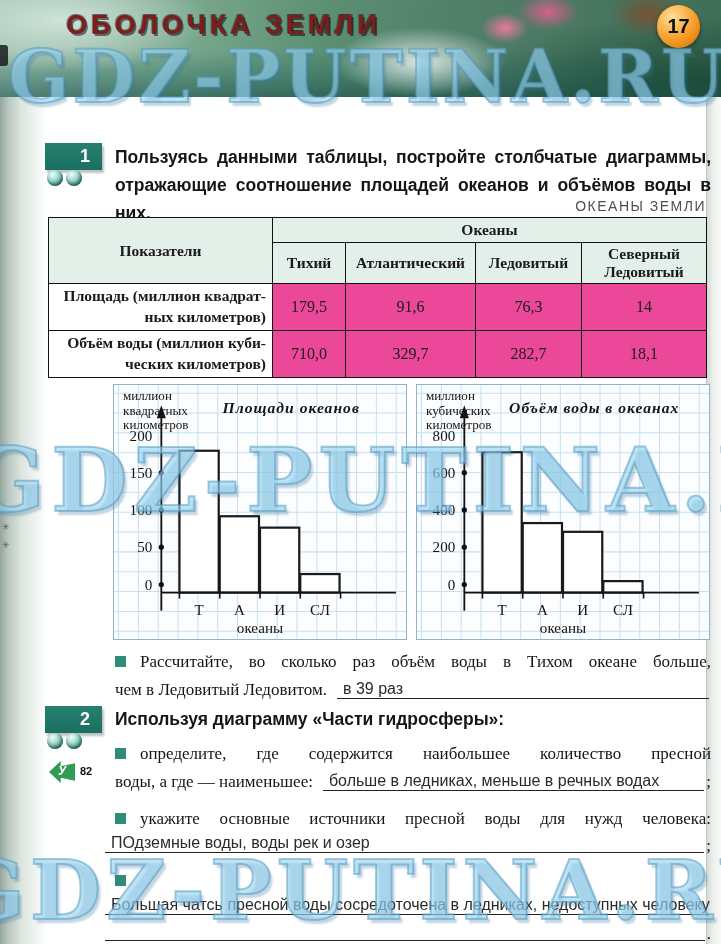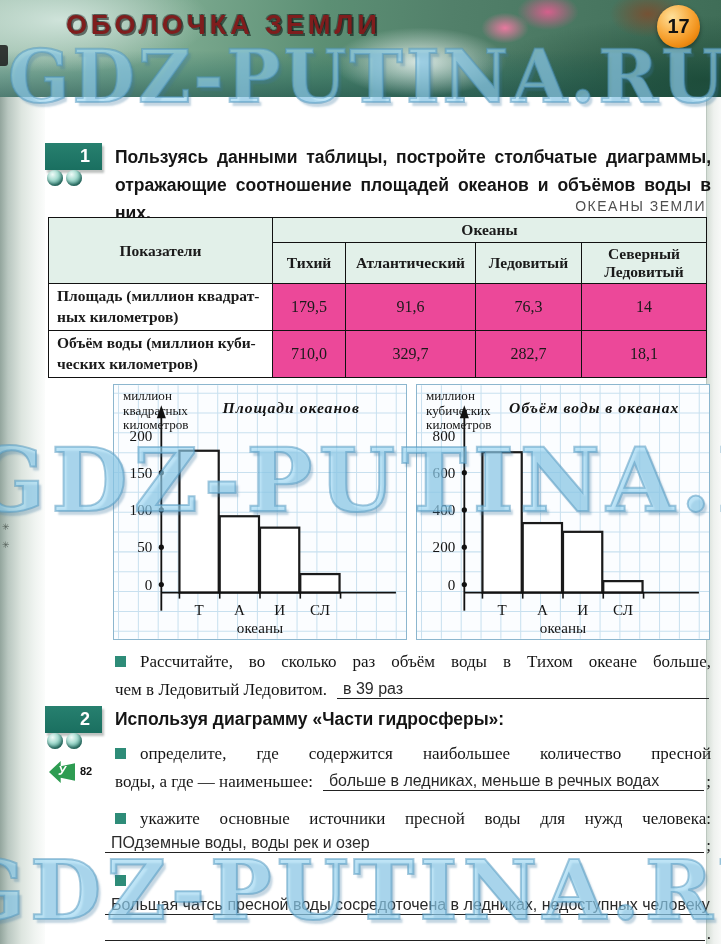--- a/index.html
+++ b/index.html
@@ -72,21 +72,21 @@
     font-size:16px;font-weight:400;color:#2a2a2a;white-space:nowrap;line-height:1;}
   .ansrow{display:flex;align-items:center;height:26px;}
   .ansrow .fillline{margin-left:-10px;}
 
   
   .tbl-title{position:absolute;left:48px;top:198px;width:658px;text-align:right;z-index:10;
     font-family:"Liberation Sans",sans-serif;font-size:14px;letter-spacing:1.5px;color:#4f4f4f;}
   table.oceans{position:absolute;left:48px;top:217px;z-index:10;border-collapse:collapse;table-layout:fixed;}
   table.oceans td,table.oceans th{border:1.4px solid #111;padding:2px 6px;}
   table.oceans .hd{background:#e2f0e9;font-weight:700;text-align:center;font-size:15.5px;}
-  table.oceans .lbl{font-weight:700;font-size:15.5px;line-height:1.35;padding-left:8px;background:#fff;}
+  table.oceans .lbl{font-weight:700;font-size:15.5px;line-height:1.35;padding-left:8px;background:#fff;text-align:right;}
   table.oceans .val{text-align:center;font-size:16px;background:#ec4899;}
 
   
   .chart-panel{position:absolute;top:384px;width:292px;height:254px;z-index:10;
     background:#fbfdff;border:1px solid #8cb6ce;}
   .chart-panel svg{display:block;width:100%;height:100%;}
   svg text{font-family:"Liberation Serif",serif;fill:#141414;}
 
   
   .wm{position:absolute;z-index:30;white-space:nowrap;pointer-events:none;

